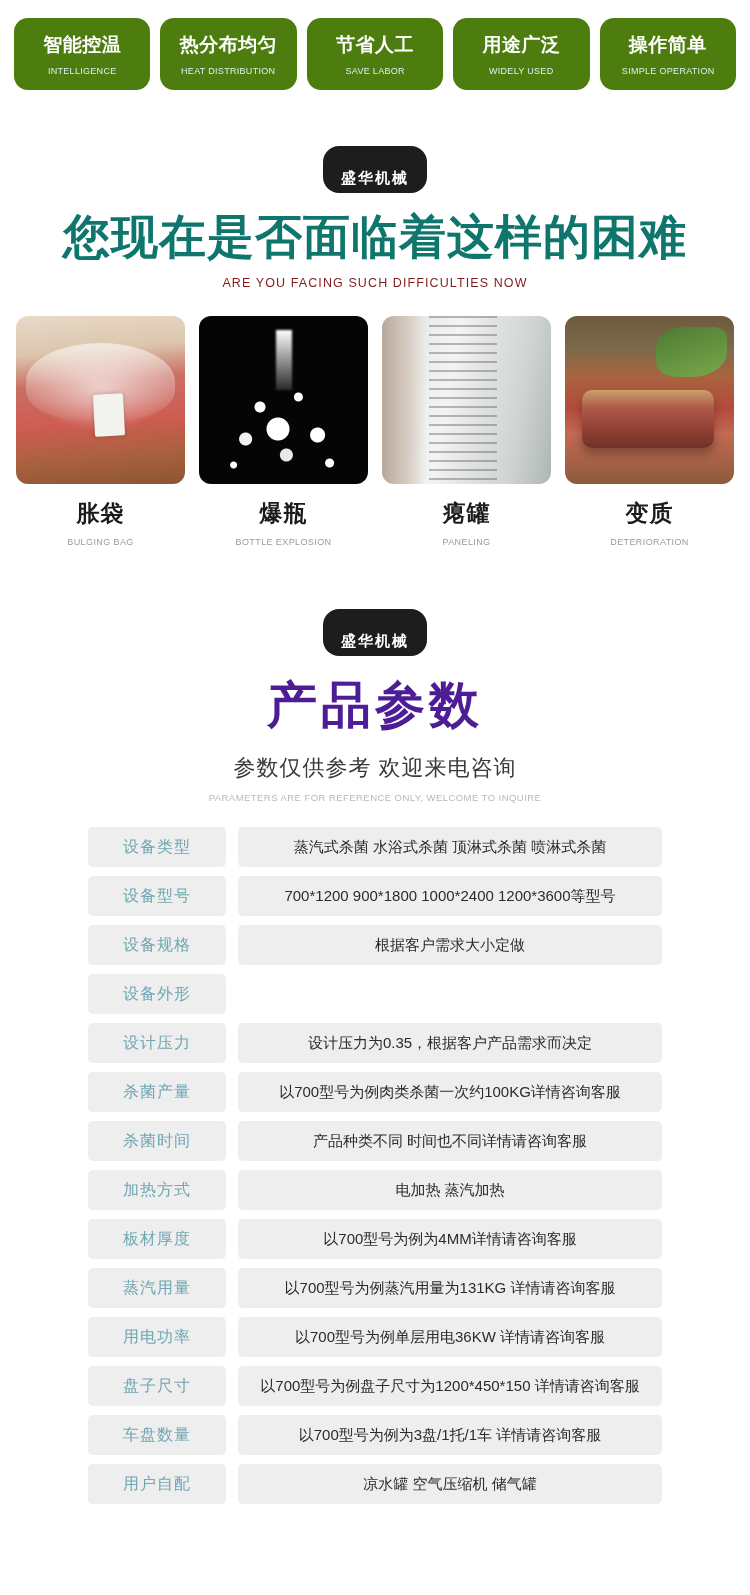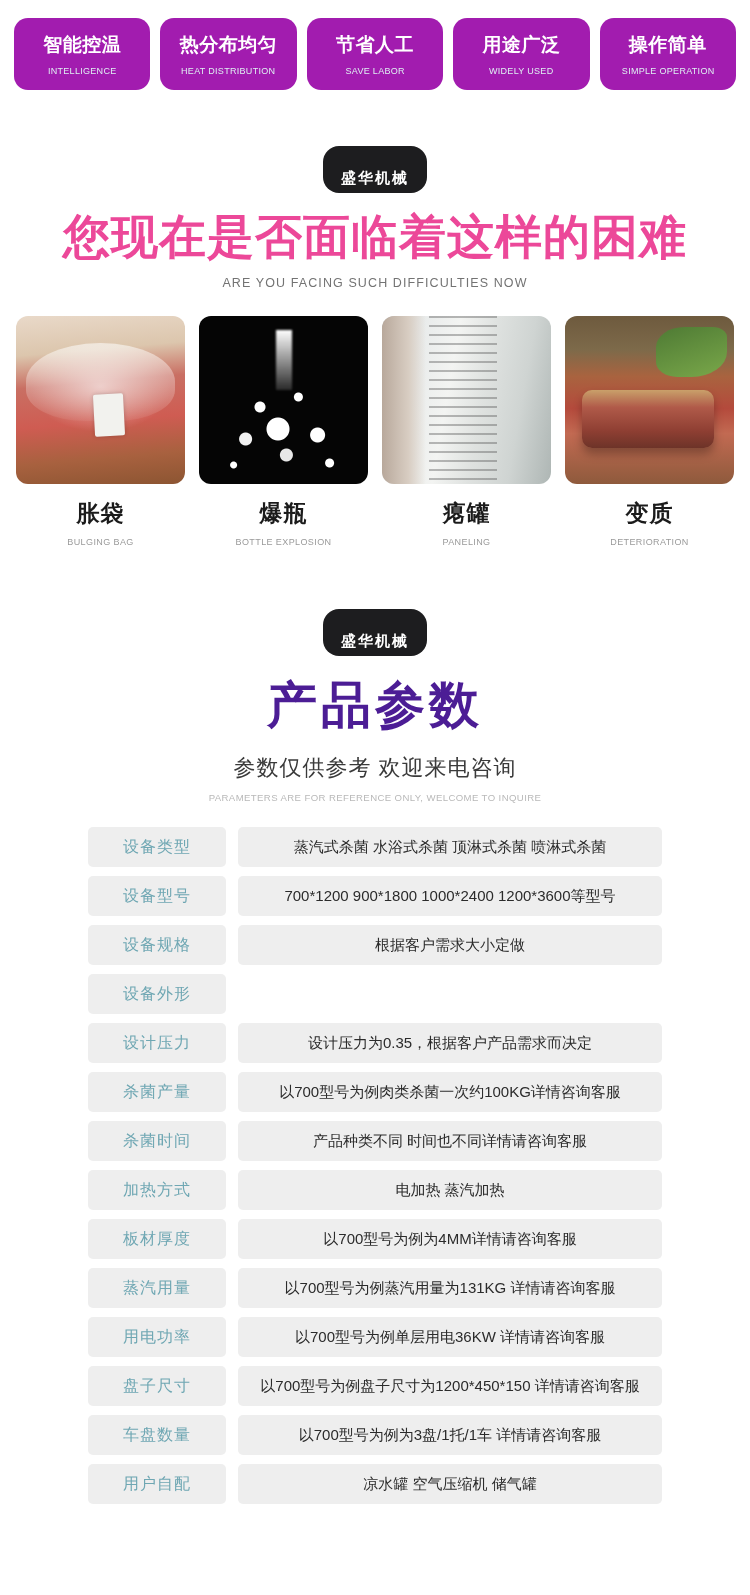--- a/index.html
+++ b/index.html
@@ -23,21 +23,21 @@
   
   .features {
     display: flex;
     justify-content: center;
     gap: 10px;
     padding: 18px 14px 0 14px;
     box-sizing: border-box;
   }
   .feature {
     flex: 1 1 0;
-    background: #a21caf;
+    background: #4d7c0f;
     border-radius: 14px;
     text-align: center;
     padding: 16px 4px 14px 4px;
     box-sizing: border-box;
     min-width: 0;
   }
   .feature .cn {
     color: #ffffff;
     font-size: 19px;
     font-weight: bold;
@@ -65,27 +65,27 @@
     font-size: 15px;
     font-weight: bold;
     border-radius: 16px;
     padding: 24px 18px 8px 18px;
     letter-spacing: 2px;
     line-height: 1;
   }
   .big-title {
     font-size: 47px;
     font-weight: bold;
-    color: #ec4899;
+    color: #0f766e;
     letter-spacing: 1px;
     margin-top: 18px;
     line-height: 1.1;
   }
   .sub-en {
-    color: #737373;
+    color: #7f1d1d;
     font-size: 12.5px;
     letter-spacing: 1.1px;
     margin-top: 14px;
   }
 
   .difficulties {
     padding-top: 56px;
   }
 
   

